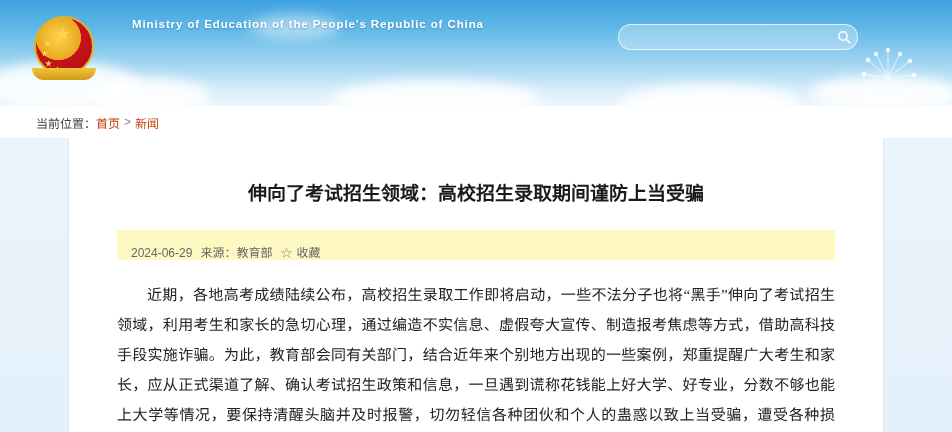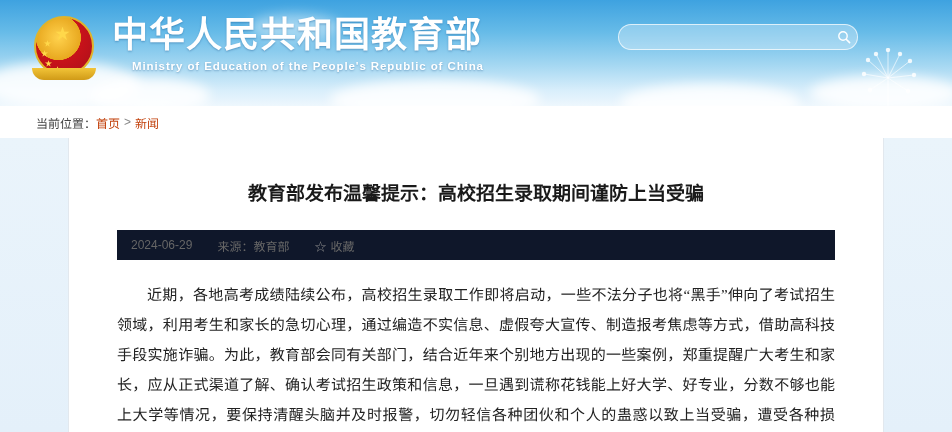--- a/index.html
+++ b/index.html
@@ -159,28 +159,28 @@
   .article-title {
     text-align: center;
     font-family: "Liberation Serif", serif;
     font-size: 19px;
     font-weight: bold;
     color: #1a1a1a;
     line-height: 28px;
     margin: 12px 0 22px 0;
   }
   .meta-bar {
-    background: #0f172a;
+    background: #fef9c3;
     height: 30px;
     display: flex;
-    align-items: center;
+    align-items: flex-end;
     padding: 0 14px;
     font-size: 12px;
     color: #666;
-    gap: 25px;
+    gap: 8px;
   }
   .meta-bar .meta-item { white-space: nowrap; }
   .fav {
     display: inline-flex; align-items: center; gap: 4px;
     color: #666; cursor: pointer;
   }
   .fav .star-ic { color: #8a8a8a; font-size: 12px; }
 
   .article-body {
     margin-top: 20px;
@@ -209,21 +209,20 @@
       <div class="circle"></div>
       <div class="star">★</div>
       <div class="star s2">★</div>
       <div class="star s3">★</div>
       <div class="star s4">★</div>
       <div class="star s5">★</div>
       <div class="ribbon"></div>
     </div>
 
     <div class="title-block">
-      <div class="title-cn">中华人民共和国教育部</div>
       <div class="title-en">Ministry of Education of the People's Republic of China</div>
     </div>
 
     <div class="search-box">
       <input class="search-input" type="text" placeholder="" style="">
       <button class="search-btn">
         <svg width="14" height="14" viewBox="0 0 14 14" aria-hidden="true">
           <circle cx="6" cy="6" r="4.2" fill="none" stroke="#ffffff" stroke-width="1.4"></circle>
           <line x1="9.2" y1="9.2" x2="12.6" y2="12.6" stroke="#ffffff" stroke-width="1.6" stroke-linecap="round"></line>
         </svg>
@@ -261,21 +260,21 @@
 
   <div class="breadcrumb-bar">
     <span>当前位置：</span>
     <a href="#">首页</a>
     <span class="bc-sep">&gt;</span>
     <a href="#">新闻</a>
   </div>
 
   <div class="content-wrap">
     <div class="card">
-      <h1 class="article-title">教育部发布温馨提示：高校招生录取期间谨防上当受骗</h1>
+      <h1 class="article-title">伸向了考试招生领域：高校招生录取期间谨防上当受骗</h1>
 
       <div class="meta-bar">
         <span class="meta-item">2024-06-29</span>
         <span class="meta-item">
           <span>来源：</span><span>教育部</span>
         </span>
         <span class="fav">
           <span class="star-ic">☆</span>
           <span>收藏</span>
         </span>

